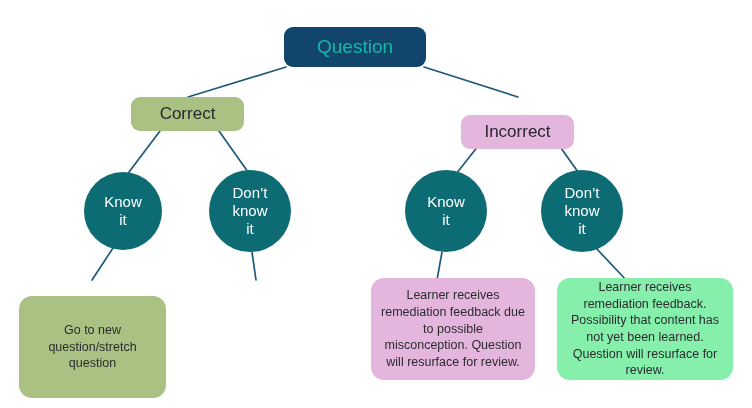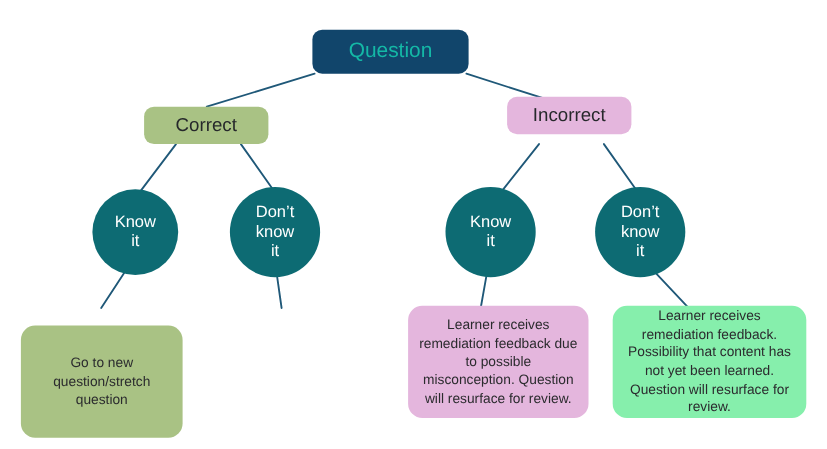--- a/index.html
+++ b/index.html
@@ -60,21 +60,21 @@
     left: 131px;
     top: 97px;
     width: 113px;
     height: 34px;
   }
   .node-incorrect {
     background: #e4b6dd;
     color: #26282b;
     font-size: 17px;
     left: 461px;
-    top: 88px;
+    top: 115px;
     width: 113px;
     height: 34px;
   }
   .node-circle-1 { left: 84px;  top: 172px; width: 78px; height: 78px; }
   .node-circle-2 { left: 209px; top: 170px; width: 82px; height: 82px; }
   .node-circle-3 { left: 405px; top: 170px; width: 82px; height: 82px; }
   .node-circle-4 { left: 541px; top: 170px; width: 82px; height: 82px; }
   .circle {
     background: #0d6b73;
     font-size: 15px;

